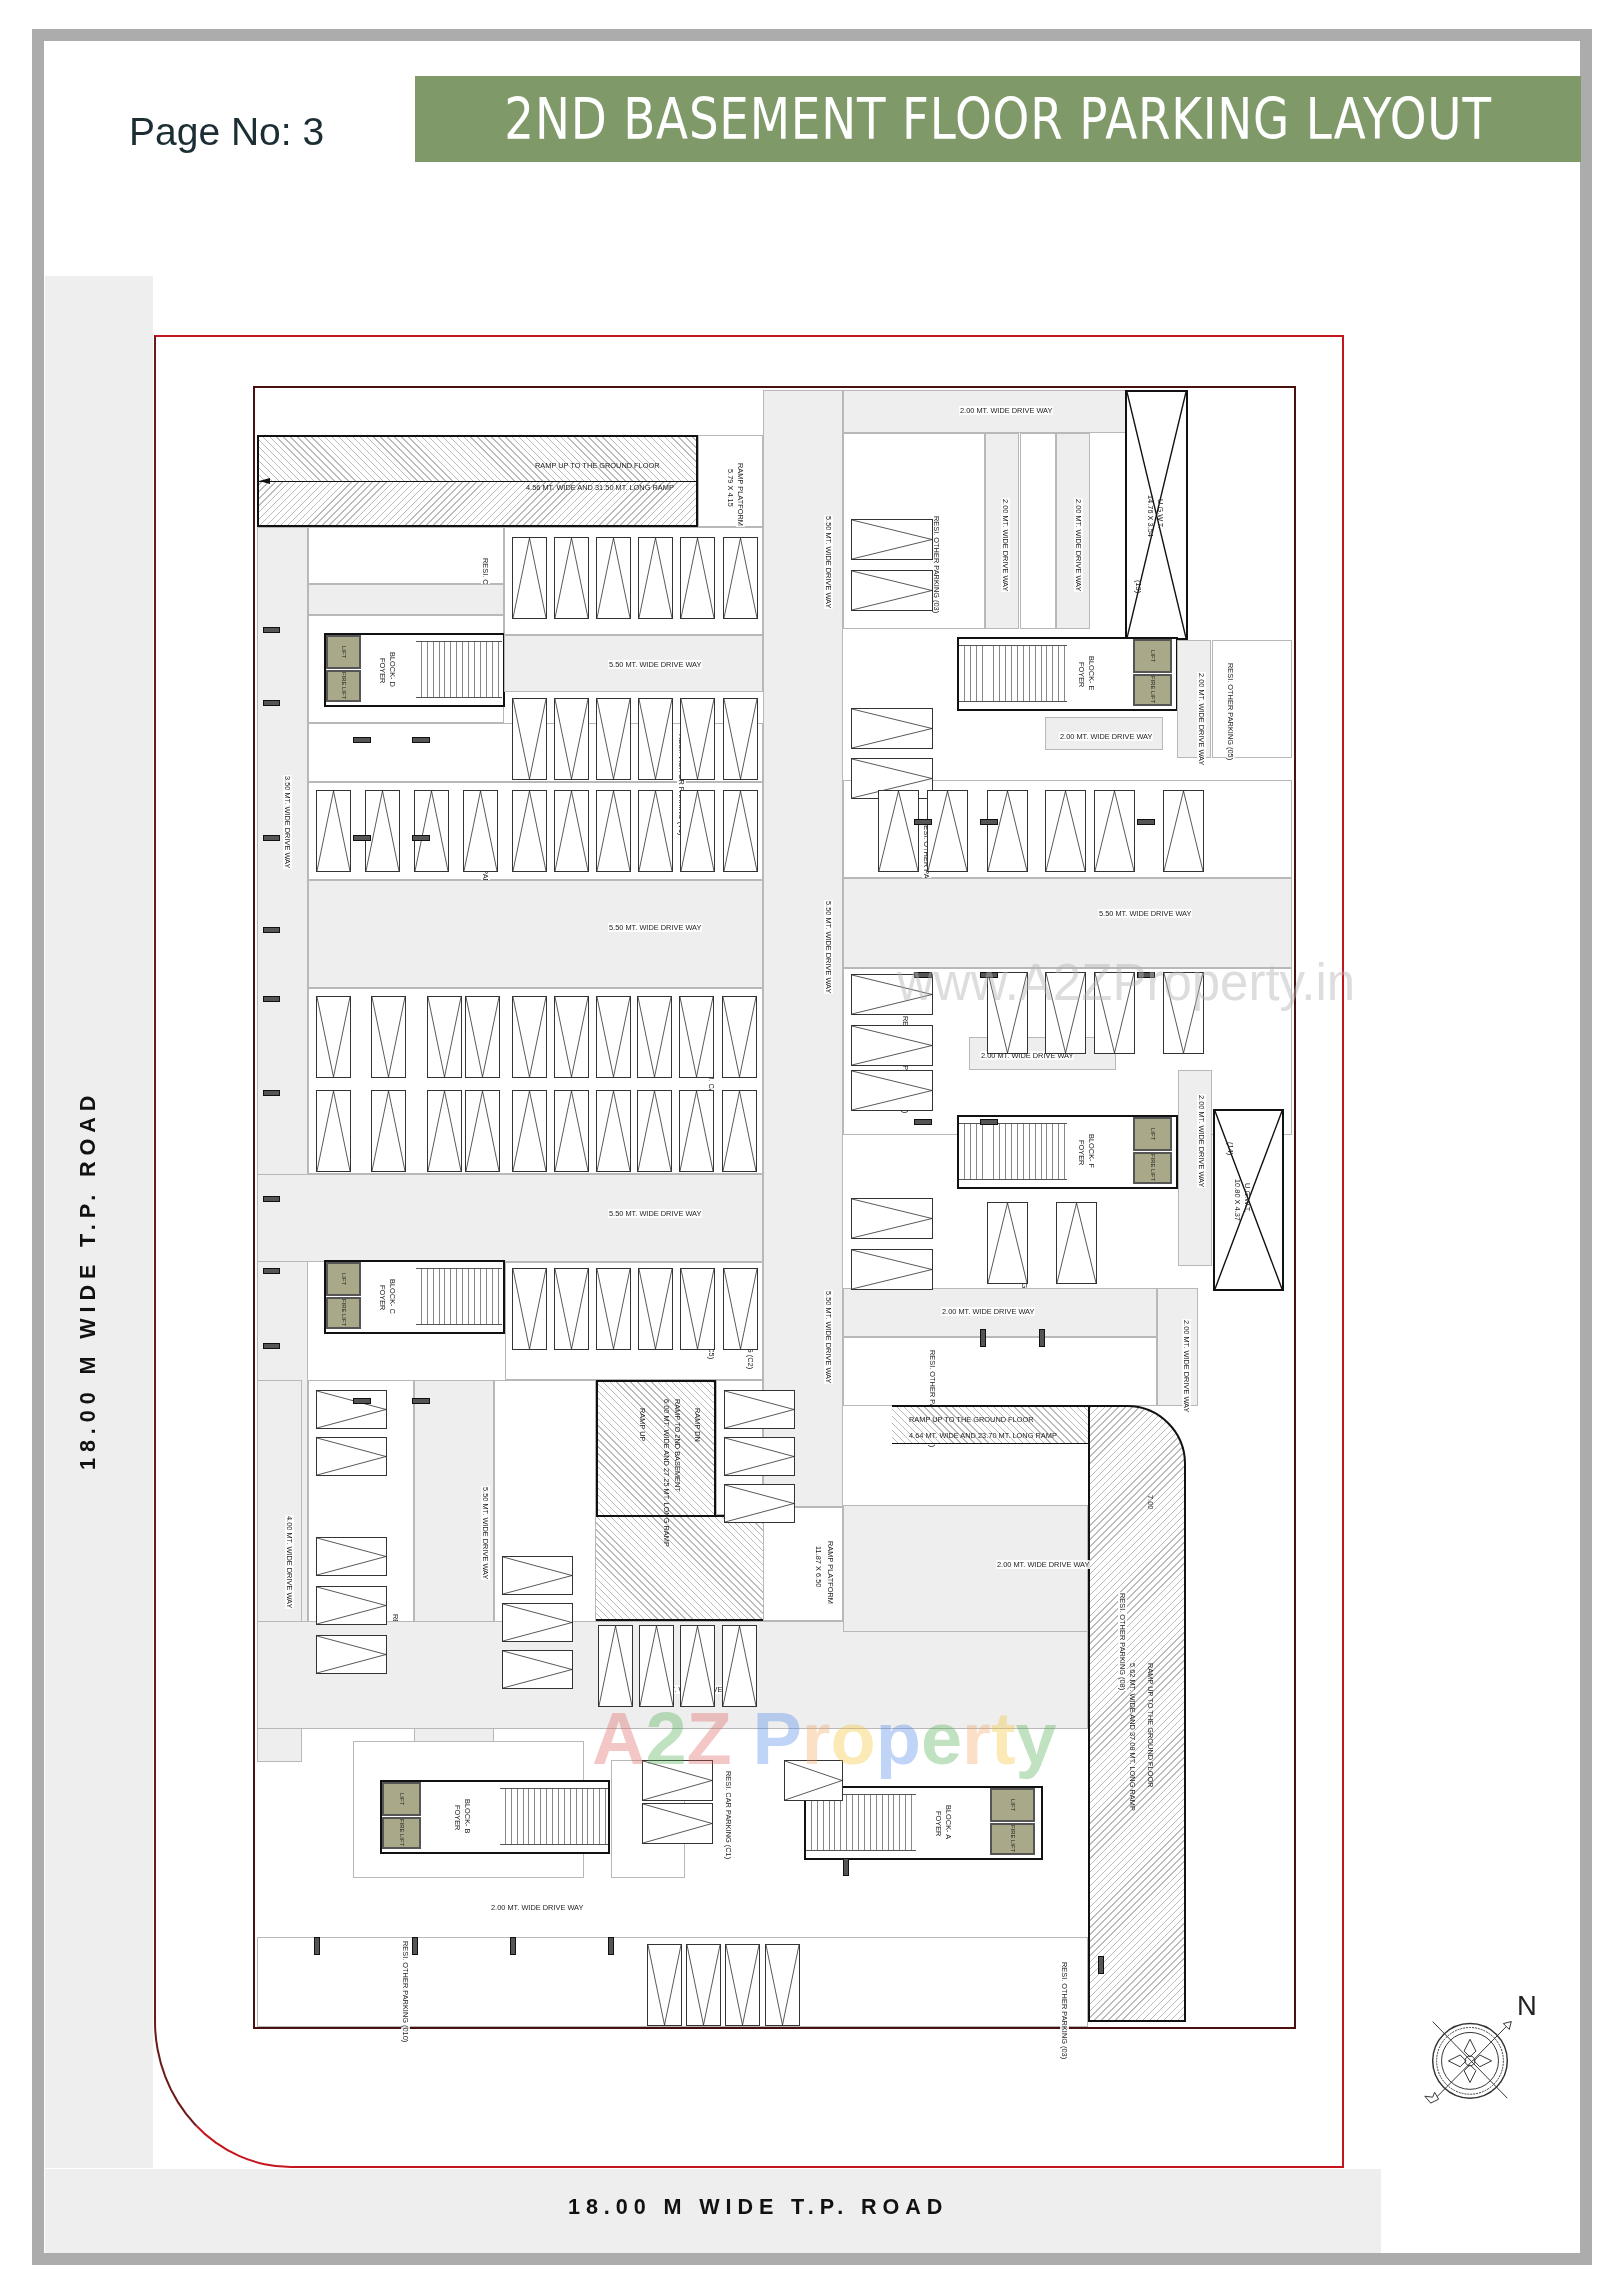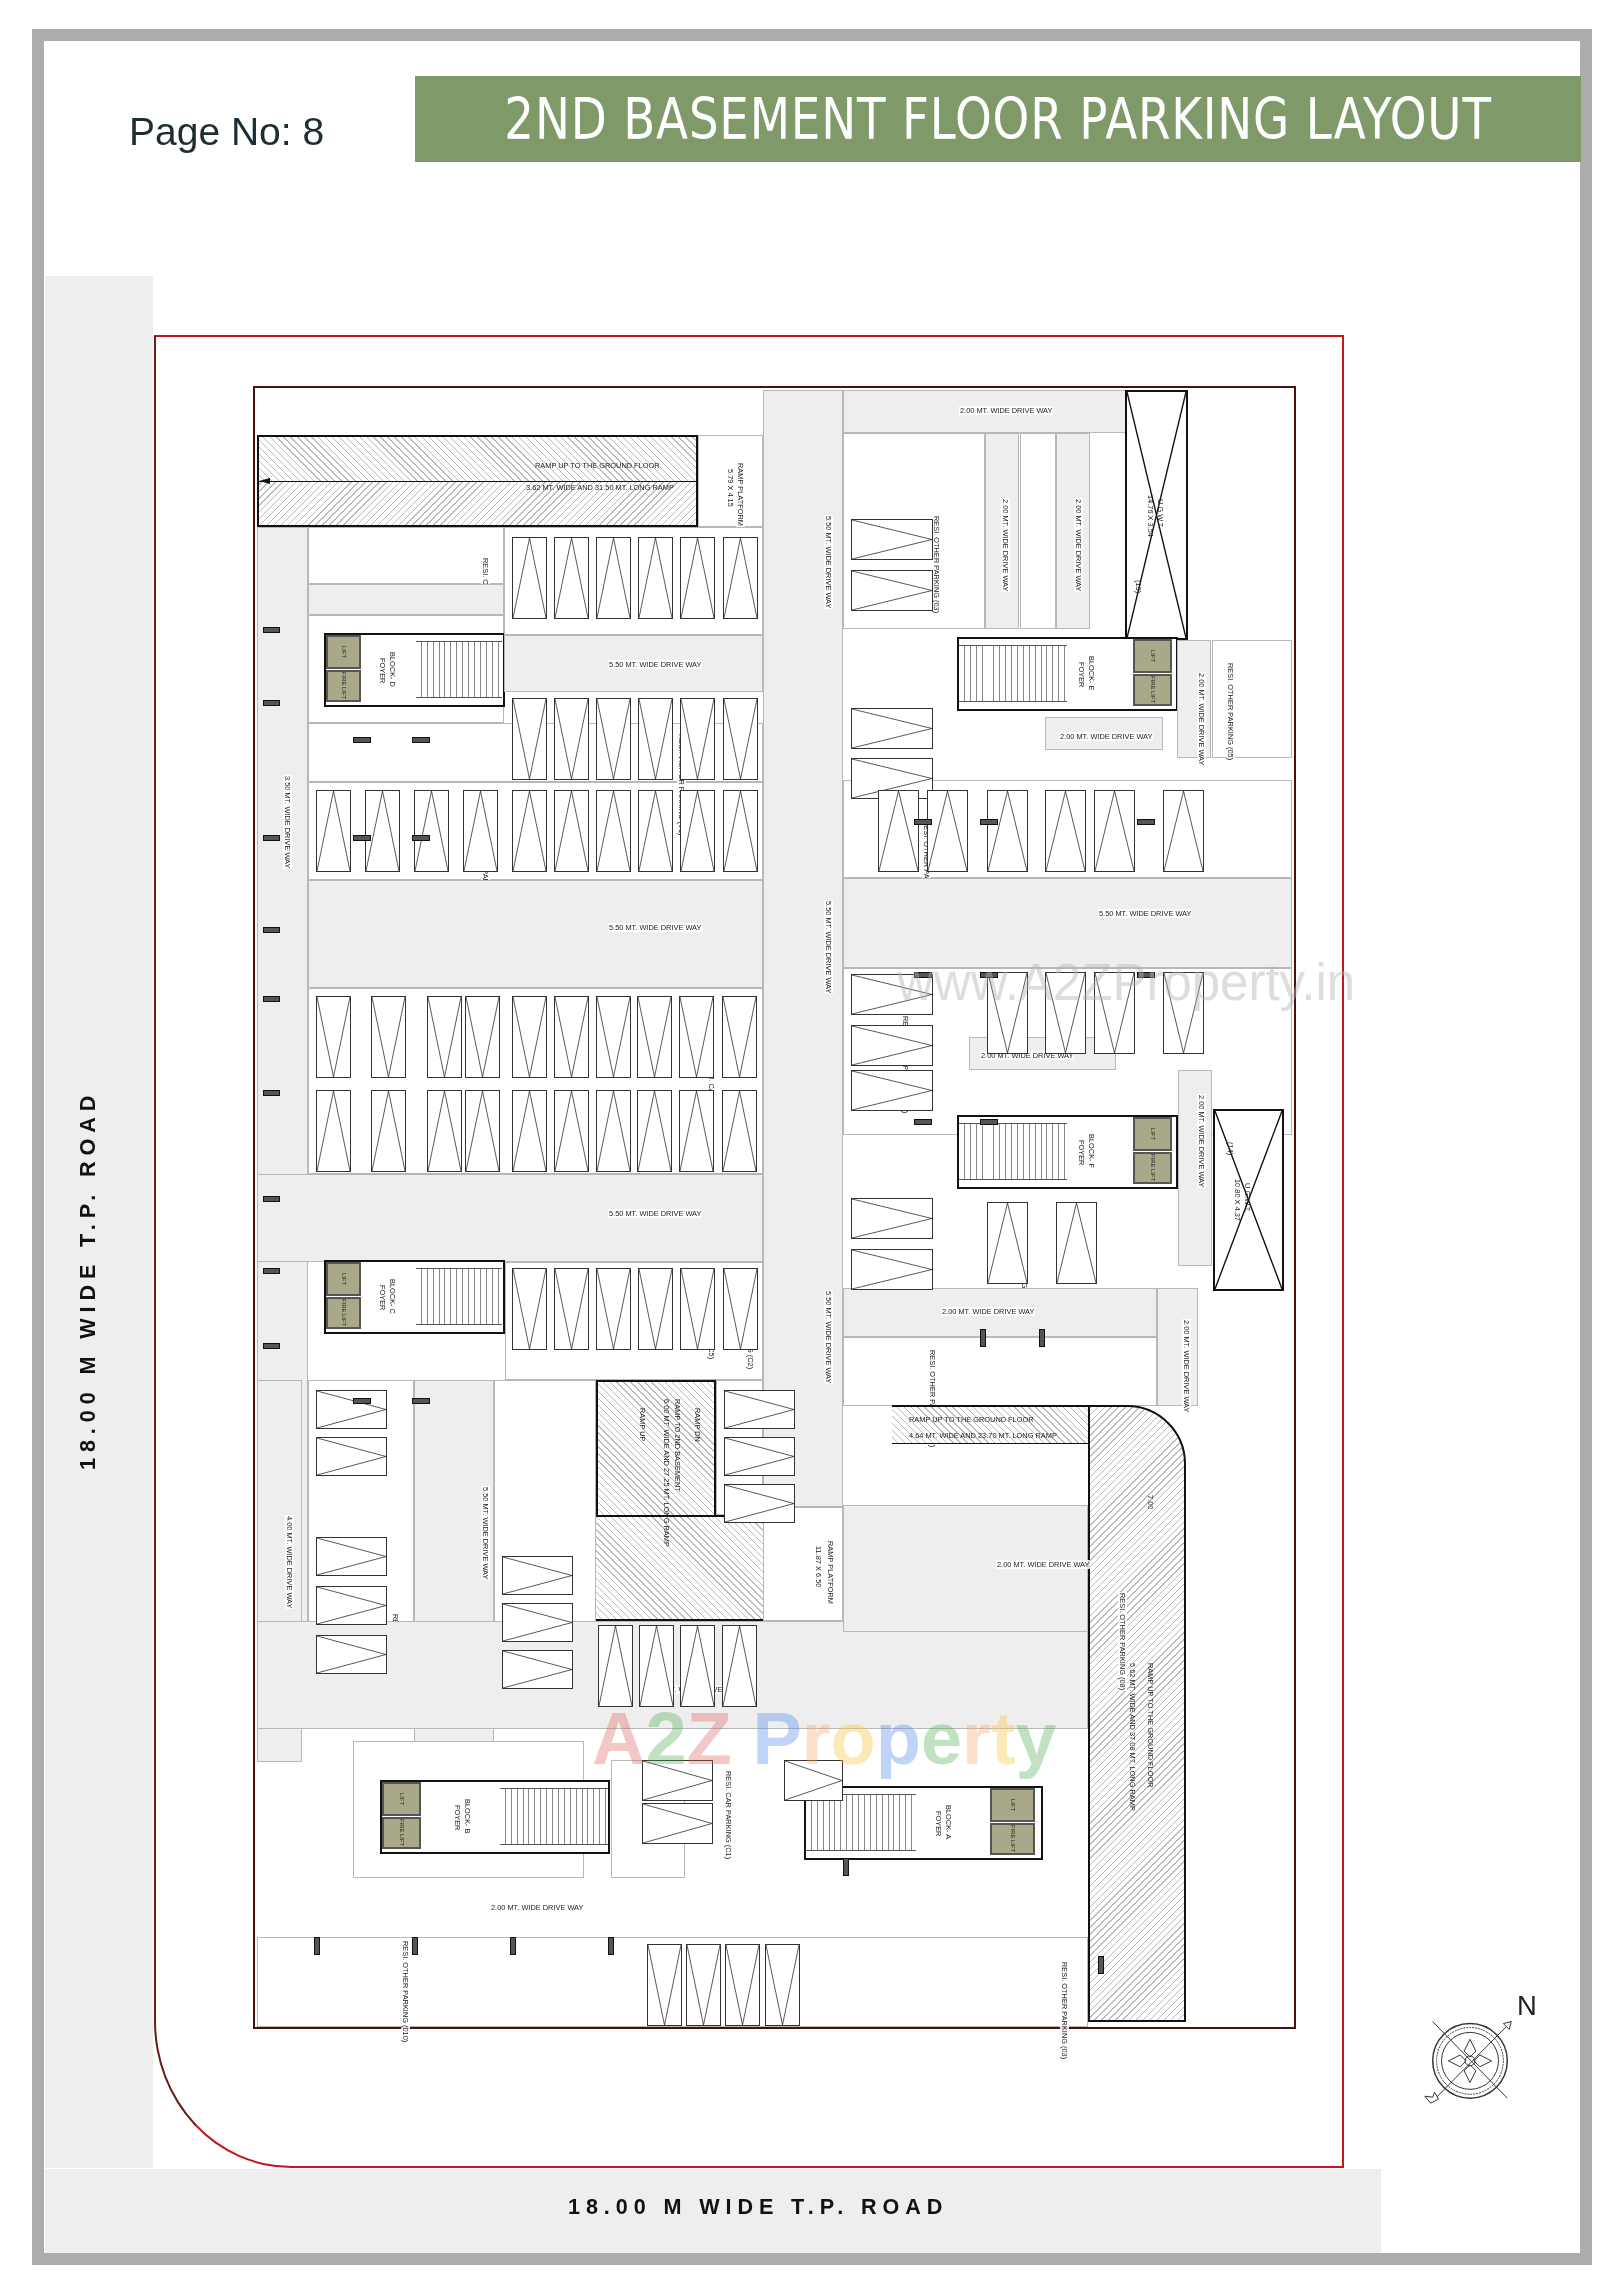--- a/index.html
+++ b/index.html
@@ -37,39 +37,39 @@
   .wm-text { left: 897px; top: 953px; font-size: 51px; color: rgba(180,180,180,0.45); font-family: "Liberation Sans", sans-serif; white-space: nowrap; }
   .wm-logo { left: 592px; top: 1696px; font-size: 74px; font-weight: bold; white-space: nowrap; opacity: 0.35; font-family: "Liberation Sans", sans-serif; }
   .compass { left: 1411px; top: 2000px; width: 118px; height: 108px; }
   .north { left: 1517px; top: 1990px; font-size: 27.4px; color: #222; }
 </style>
 </head>
 <body>
 
 <div class="abs frame"></div>
 
-<div class="abs page-no">Page No: 8</div>
+<div class="abs page-no">Page No: 3</div>
 <div class="abs title-bar">
     <span>2ND BASEMENT FLOOR PARKING LAYOUT</span>
   </div>
 
 <div class="abs road-left"></div>
 <div class="abs road-bottom"></div>
 <div class="abs road-text-left">18.00 M WIDE T.P. ROAD</div>
 <div class="abs road-text-bottom">18.00 M WIDE T.P. ROAD</div>
 
 <div class="abs plot-line"></div>
 
 <div class="abs site">
 
   <div class="region" style="left:2px;top:0;width:843px;height:47px;background:#fff;border:none;"></div>
   <div class="ramp" style="left:2px;top:47px;width:441px;height:47px;border-bottom:1px solid #111;"></div>
   <div class="ramp2" style="left:2px;top:94px;width:441px;height:45px;border-top:none;"></div>
   <div class="lbl nobg" style="left:279px;top:73px;background:transparent;">RAMP UP TO THE GROUND FLOOR</div>
-  <div class="lbl nobg" style="left:270px;top:95px;background:transparent;">3.62 MT. WIDE AND 31.50 MT. LONG RAMP</div>
+  <div class="lbl nobg" style="left:270px;top:95px;background:transparent;">4.56 MT. WIDE AND 31.50 MT. LONG RAMP</div>
   <div class="abs" style="left:3.9px;top:90px;width:0;height:0;border-top:3.9px solid transparent;border-bottom:3.9px solid transparent;border-right:11.8px solid #111;"></div>
   <div class="white" style="left:443px;top:47px;width:65px;height:92px;"></div>
   <div class="lbl v" style="left:490px;top:74px;">RAMP PLATFORM</div>
   <div class="lbl v" style="left:480px;top:80px;">5.79 X 4.15</div>
 
   <div class="region" style="left:2px;top:139px;width:51px;height:1098px;"></div>
   <div class="lbl v" style="left:37px;top:387px;">3.50 MT. WIDE DRIVE WAY</div>
 
   <div class="white" style="left:53px;top:139px;width:196px;height:57px;"></div>
   <div class="lbl v" style="left:235px;top:169px;">RESI. OTHER PARKING (01)</div>

